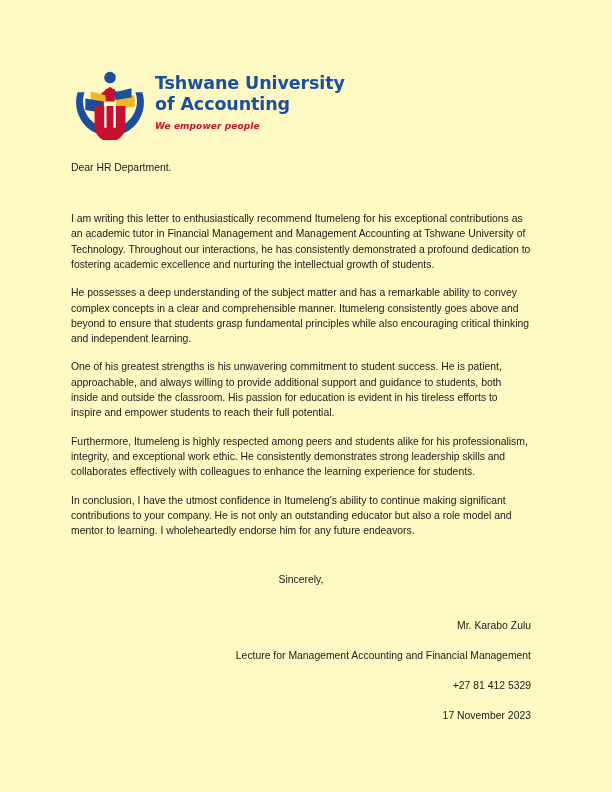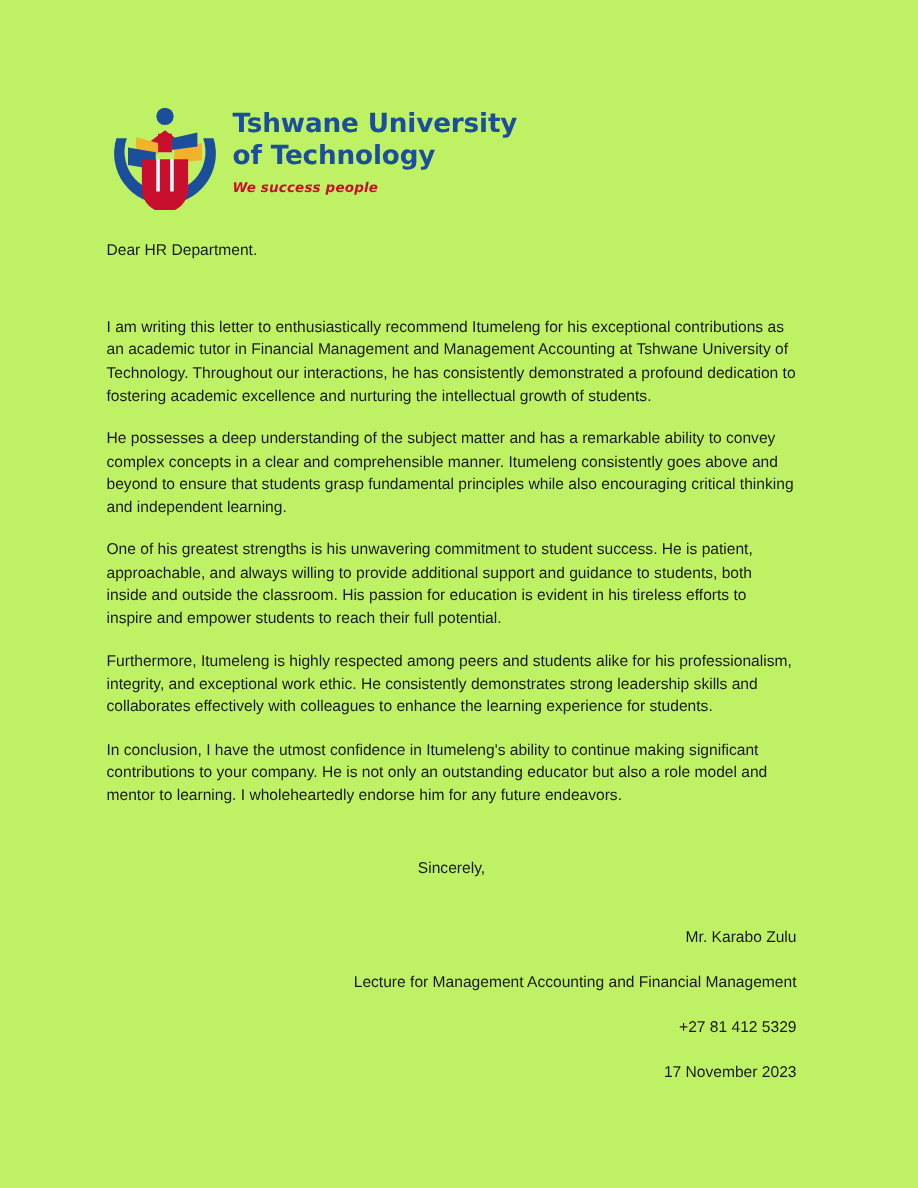--- a/index.html
+++ b/index.html
@@ -13,21 +13,21 @@
     background: #ffffff;
     font-family: "Liberation Sans", sans-serif;
     color: #1a1a1a;
     overflow: hidden;
   }
 
   .page {
     position: relative;
     width: 612px;
     height: 792px;
-    background: #bef264;
+    background: #fef9c3;
   }
 
   
   .letterhead {
     position: absolute;
     left: 71px;
     top: 66px;
     display: flex;
     align-items: flex-start;
   }
@@ -135,22 +135,22 @@
         <path d="M56 34 L78 29 L78 41 L56 44 Z" fill="#1b4f9c"></path>
 
         <path d="M30 52 L70 52 L70 78 A20 20 0 0 1 30 78 Z" fill="#c8102e"></path>
         <rect x="42.5" y="52" width="3" height="28" fill="#ffffff"></rect>
         <rect x="54.5" y="52" width="3" height="28" fill="#ffffff"></rect>
       </svg>
     </div>
 
     <div class="logo-text-block">
       <div class="logo-title-line">Tshwane University</div>
-      <div class="logo-title-line">of Technology</div>
-      <div class="logo-tagline">We success people</div>
+      <div class="logo-title-line">of Accounting</div>
+      <div class="logo-tagline">We empower people</div>
     </div>
 
   </div>
 
   <div class="letter-body">
 
     <p class="salutation">Dear HR Department.</p>
 
     <div class="spacer-lg"></div>
 

